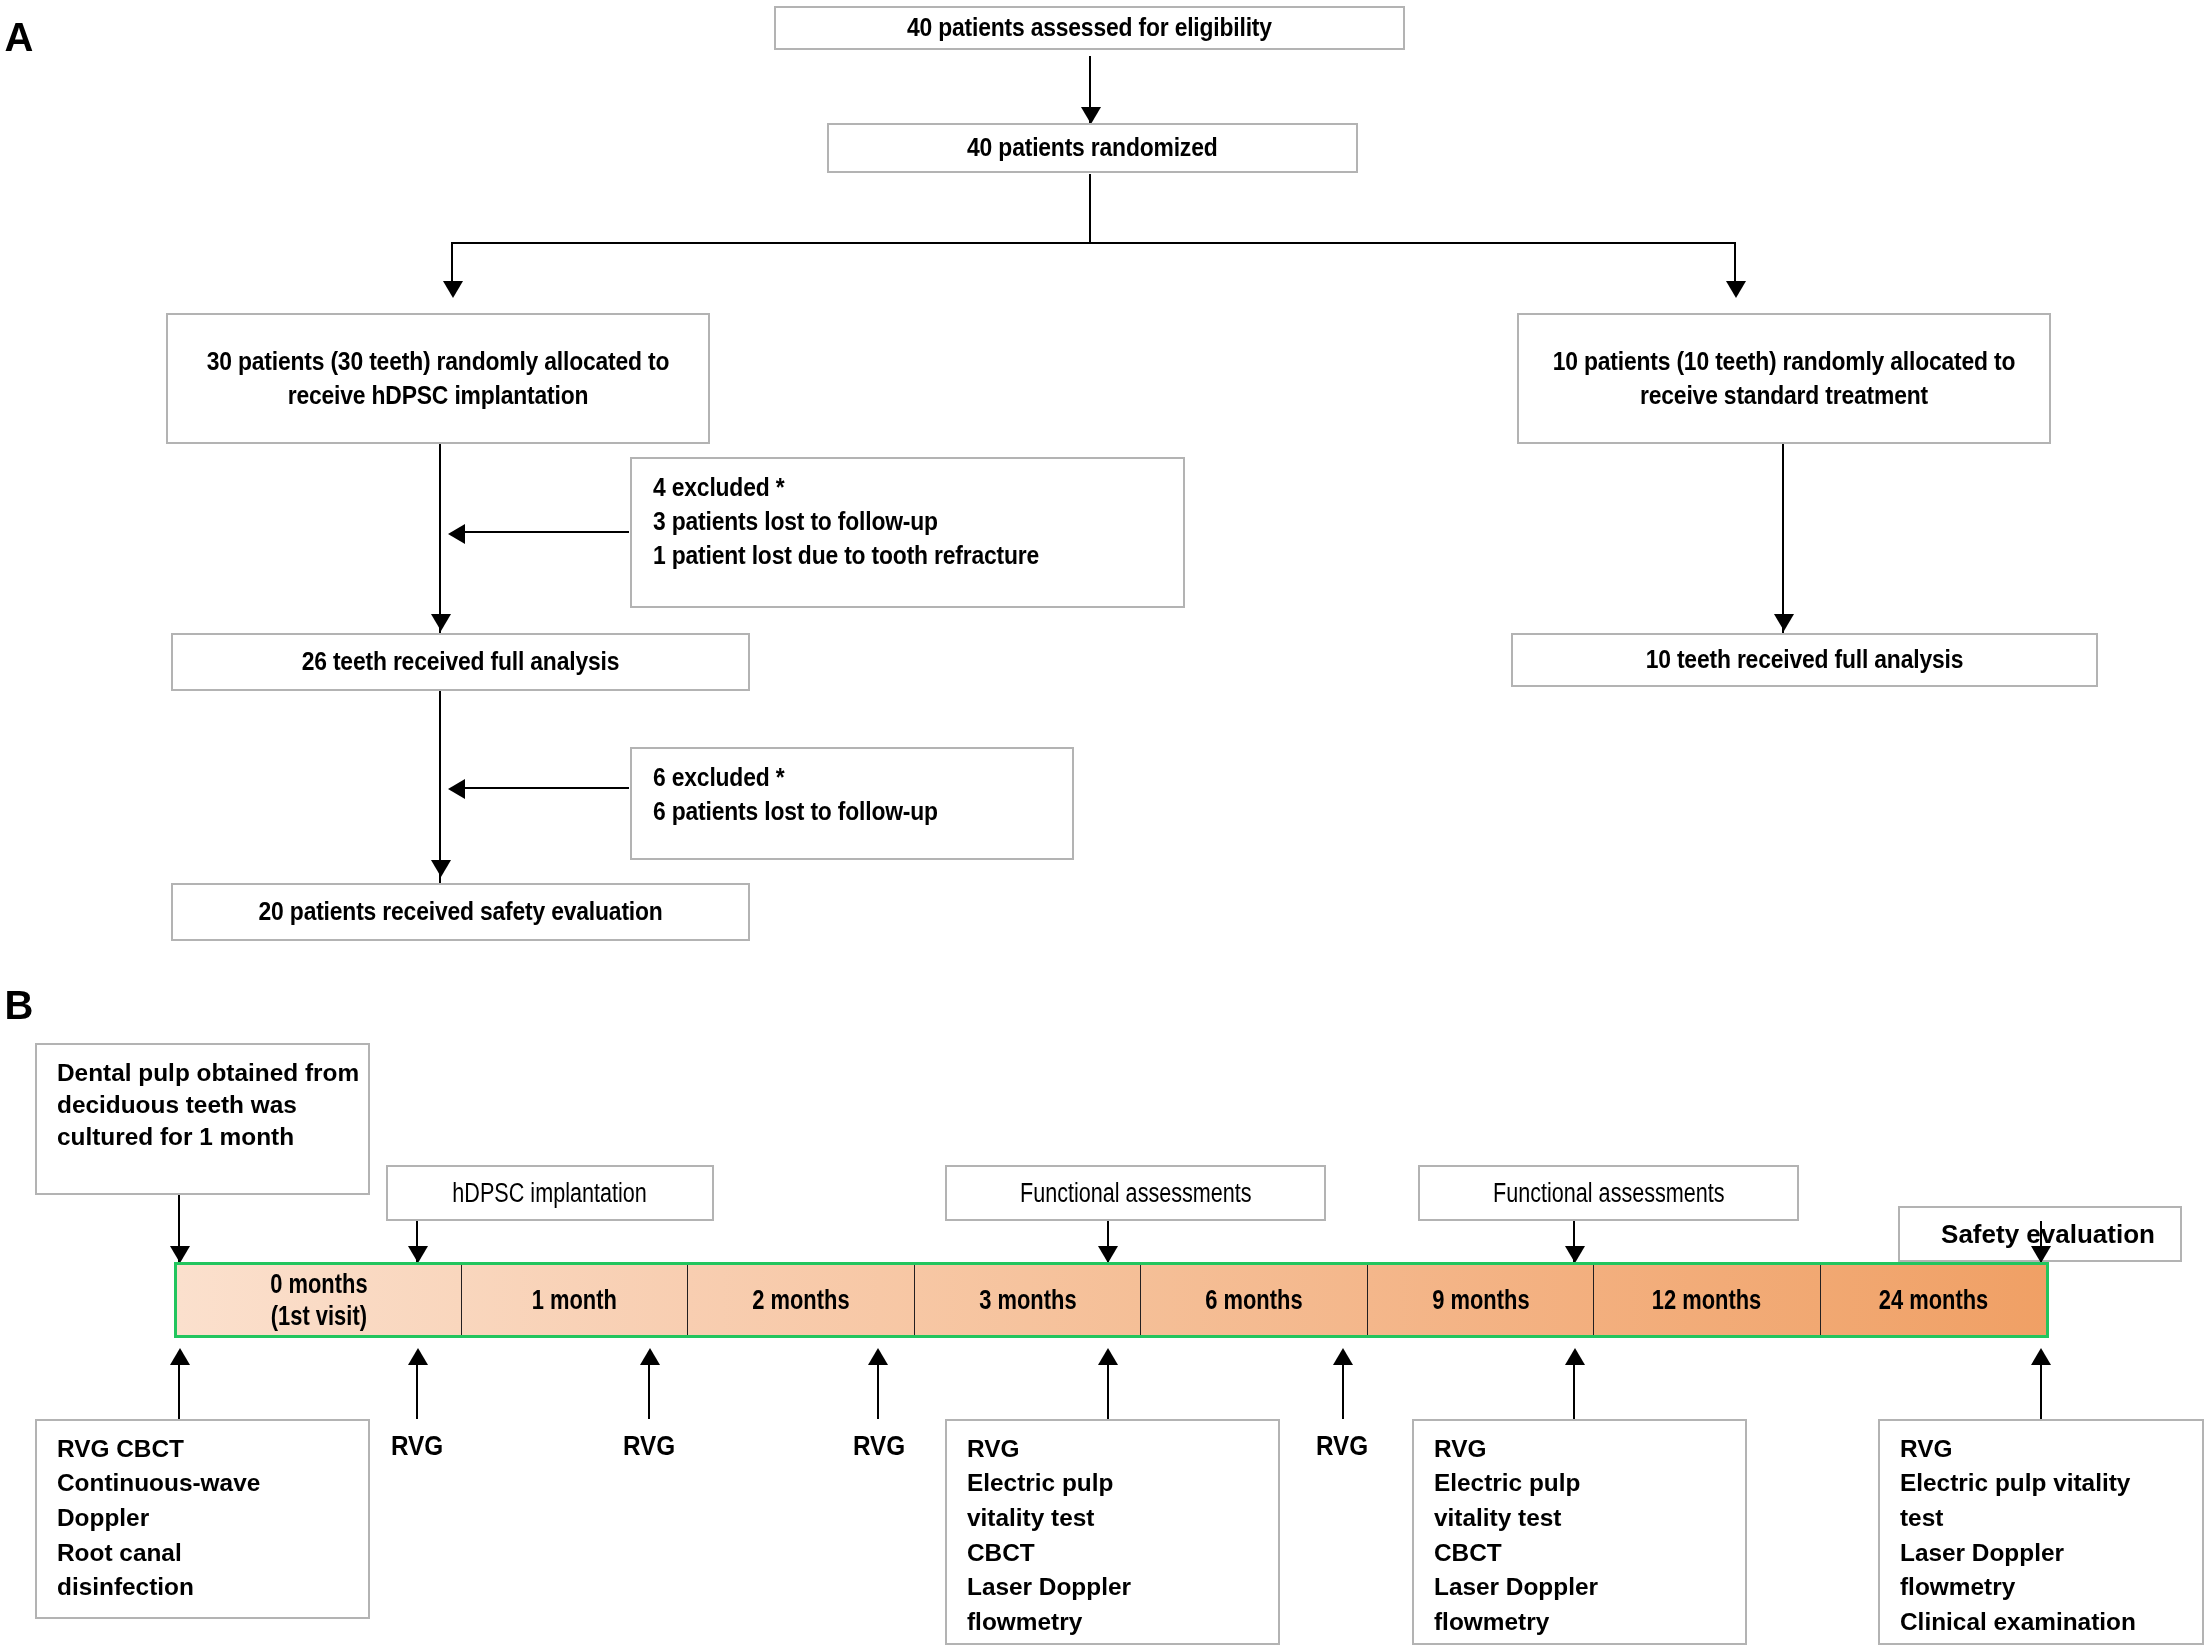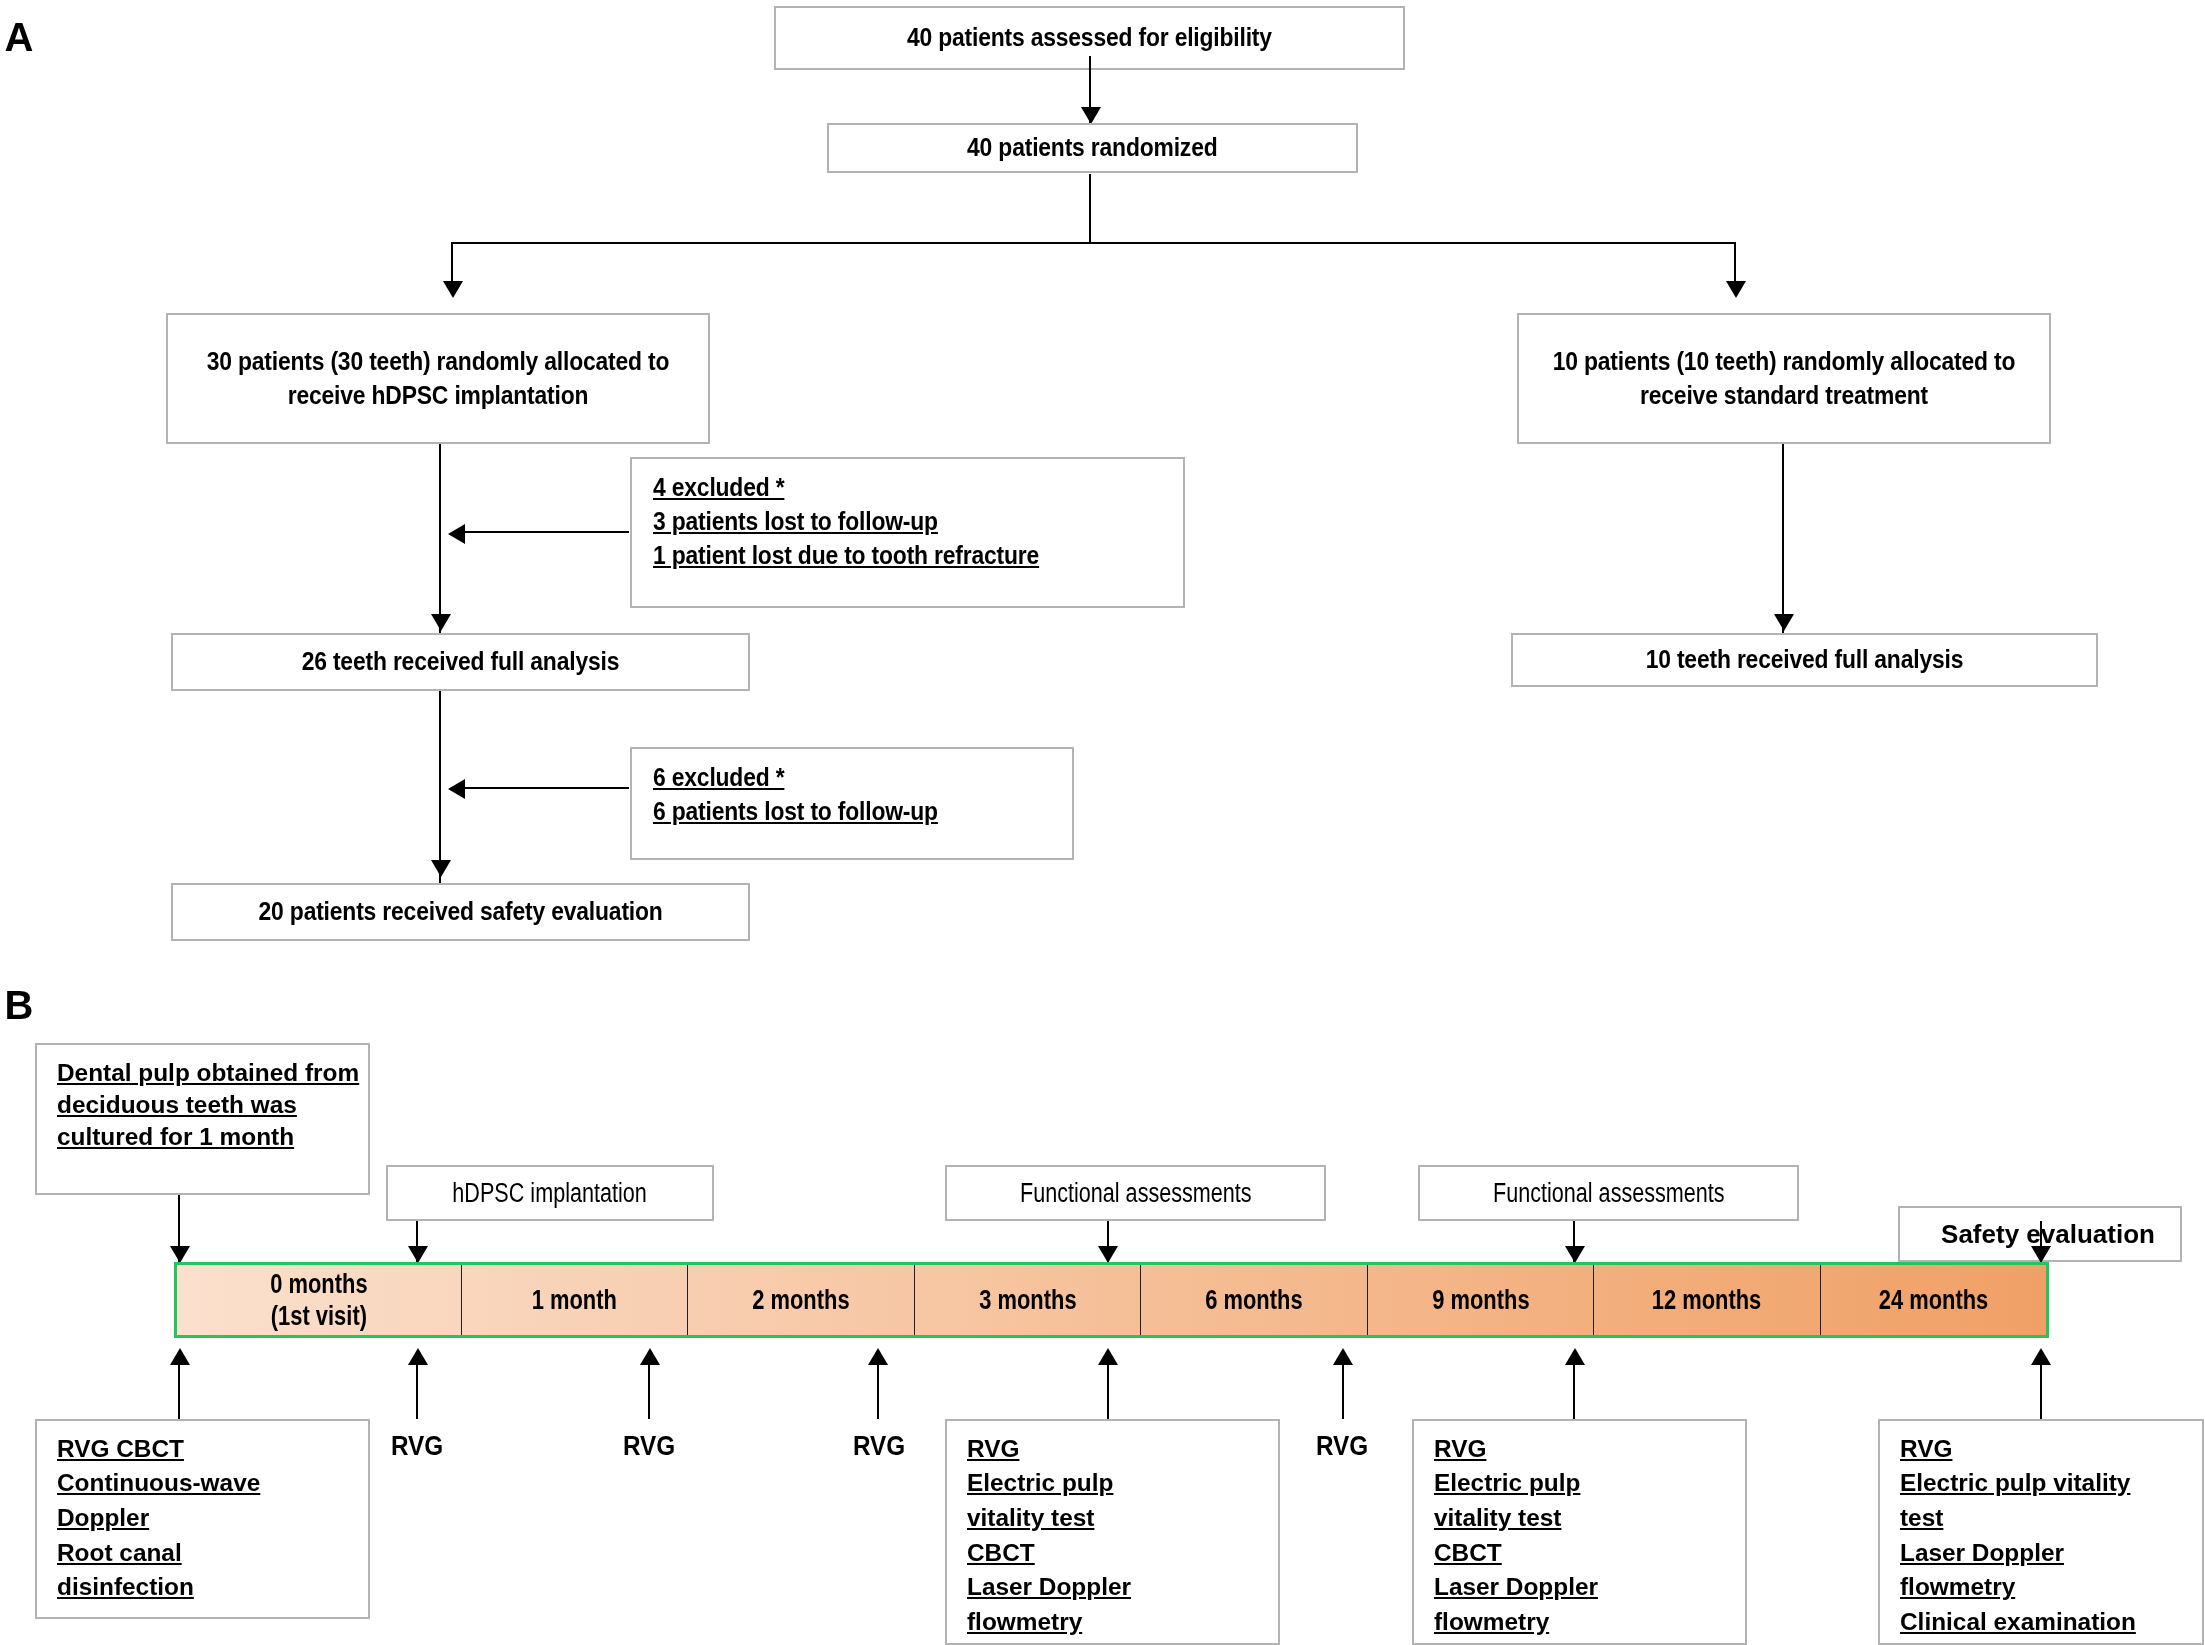--- a/index.html
+++ b/index.html
@@ -5,21 +5,21 @@
   html,body{margin:0;padding:0;background:#ffffff;}
   body{width:2205px;height:1646px;position:relative;
        font-family:"Liberation Sans","DejaVu Sans",sans-serif;
        color:#000;overflow:hidden;}
   .abs{position:absolute;}
   
   .box{position:absolute;border:2.3px solid #b3b3b3;background:#fff;
        box-sizing:border-box;display:flex;align-items:center;
        justify-content:center;text-align:center;}
   .box .txt{white-space:pre-line;}
-  .box.lefttop{align-items:flex-start;justify-content:flex-start;text-align:left;text-decoration:underline;}
+  .box.lefttop{align-items:flex-start;justify-content:flex-start;text-align:left;}
   .a-txt{font-weight:700;font-size:26px;line-height:1.30;
          letter-spacing:-0.2px;display:inline-block;
          transform:scaleX(.88);transform-origin:center center;}
   .a-txt-l{font-weight:700;font-size:26px;line-height:1.32;
          letter-spacing:-0.2px;display:inline-block;
          transform:scaleX(.88);transform-origin:left center;}
   
   .b-txt{font-weight:700;font-size:25px;line-height:1.48;display:inline-block;}
   .b-txt-cond{font-weight:400;font-size:27px;display:inline-block;
               transform:scaleX(.80);transform-origin:center center;}
@@ -47,21 +47,21 @@
                display:inline-block;transform:scaleX(.80);
                transform-origin:center center;}
   .rvg{position:absolute;font-weight:700;font-size:27px;
        transform:scaleX(.9);transform-origin:left center;}
 </style>
 </head>
 <body>
 
 <div class="abs panel-letter" style="left:4.6px;top:17px;">A</div>
 
-<div class="box" style="left:774px;top:6.1px;width:631px;height:64px;">
+<div class="box" style="left:774px;top:6.1px;width:631px;height:44px;">
   <span class="a-txt txt">40 patients assessed for eligibility</span>
 </div>
 <div class="vline" style="left:1089px;top:56px;height:67px;"></div>
 <div class="arr-down" style="left:1081px;top:107px;"></div>
 
 <div class="box" style="left:827px;top:123px;width:531px;height:50px;">
   <span class="a-txt txt">40 patients randomized</span>
 </div>
 
 <div class="vline" style="left:1089px;top:174px;height:70px;"></div>

